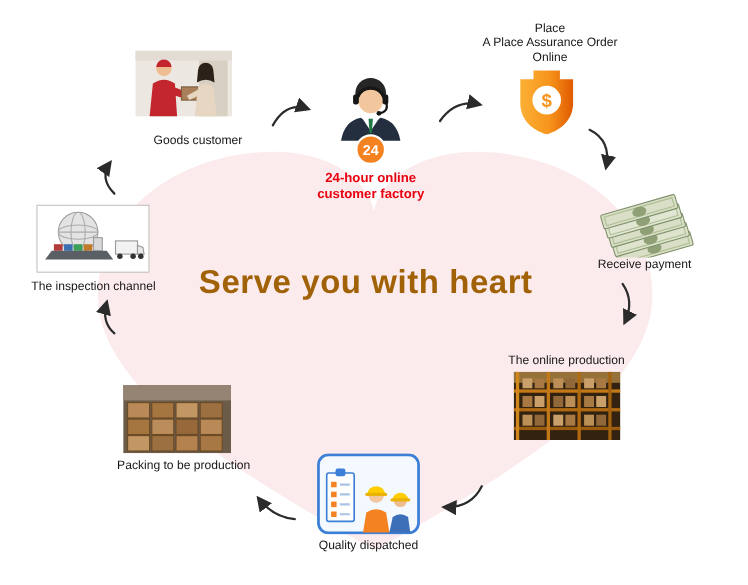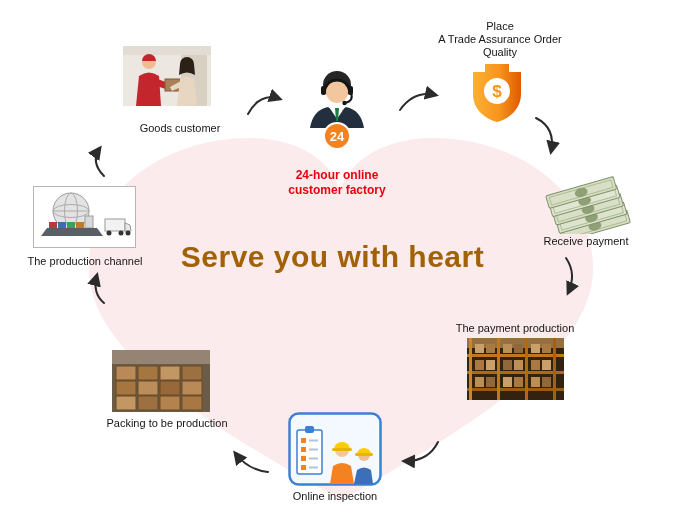--- a/index.html
+++ b/index.html
@@ -1,21 +1,21 @@
 <!DOCTYPE html>
 <html><head>
 <meta charset="utf-8">
 <style>
   * { margin:0; padding:0; box-sizing:border-box; }
   html,body { background:#ffffff; font-family:"Liberation Sans", sans-serif; }
   .canvas { position:relative; width:680px; height:532px; background:#ffffff; overflow:hidden; }
   .abs { position:absolute; }
   .step-label { position:absolute; font-size:11px; color:#161616; text-align:center; line-height:13px; }
   .ta-label { position:absolute; font-size:11px; color:#161616; text-align:center; line-height:13px; }
-  .service-label { position:absolute; font-size:12px; font-weight:bold; color:#e8000f; text-align:center; line-height:15px;margin-top:14px; }
+  .service-label { position:absolute; font-size:12px; font-weight:bold; color:#e8000f; text-align:center; line-height:15px; }
   .title { position:absolute; font-size:30px; font-weight:bold; color:#a16207; text-align:center; letter-spacing:0.5px; }
   svg text { font-family:"Liberation Sans", sans-serif; }
 </style>
 </head>
 <body>
 
 <div class="canvas">
 
   <svg class="abs" style="left:0;top:0;" width="680" height="532" viewBox="0 0 680 532">
     <path d="M340,192 C334,162 298,138 250,138 C160,138 86,196 89,272 C92,352 205,424 341,500
@@ -73,22 +73,22 @@
     <circle cx="37" cy="70" r="13" fill="#f58220" stroke="#ffffff" stroke-width="2"></circle>
     <text x="37" y="75" text-anchor="middle" font-size="13" font-weight="bold" fill="#ffffff">24</text>
   </svg>
   <div class="service-label" style="left:257px;top:154px;width:160px;">
     <div>24-hour online</div>
     <div>customer factory</div>
   </div>
 
   <div class="ta-label" style="left:420px;top:20px;width:160px;">
     <div>Place</div>
-    <div>A Trade Assurance Order</div>
-    <div>Quality</div>
+    <div>A Place Assurance Order</div>
+    <div>Online</div>
   </div>
   <svg class="abs" style="left:468px;top:60px;" width="58" height="64" viewBox="0 0 58 64">
     <defs>
       <linearGradient id="shieldg" x1="0" y1="0" x2="1" y2="0">
         <stop offset="0" stop-color="#fbb034"></stop>
         <stop offset="0.55" stop-color="#f7941d"></stop>
         <stop offset="1" stop-color="#e05a00"></stop>
       </linearGradient>
     </defs>
     <path d="M5,12 L17,12 L17,4 L41,4 L41,12 L53,12 L53,34 C53,48 43,58 29,62 C15,58 5,48 5,34 Z" fill="url(#shieldg)"></path>
@@ -120,21 +120,21 @@
       </g>
       <g transform="translate(6,8)">
         <rect width="70" height="13" rx="1.5" fill="#d9dfc6" stroke="#7f916b"></rect>
           <rect x="3" y="2.5" width="64" height="8" fill="none" stroke="#aebd93"></rect>
           <ellipse cx="35" cy="6.5" rx="6.5" ry="4.5" fill="#8fa077"></ellipse>
       </g>
     </g>
   </svg>
   <div class="step-label" style="left:516px;top:235px;width:140px;">Receive payment</div>
 
-  <div class="step-label" style="left:445px;top:322px;width:140px;">The payment production</div>
+  <div class="step-label" style="left:445px;top:322px;width:140px;">The online production</div>
   <svg class="abs" style="left:467px;top:338px;" width="97" height="62" viewBox="0 0 97 62">
     <rect width="97" height="62" fill="#33220f"></rect>
     <rect width="97" height="10" fill="#e8b45f" opacity="0.55"></rect>
     <rect y="16" width="97" height="3" fill="#c27817"></rect>
     <rect y="33" width="97" height="3" fill="#b06a12"></rect>
     <rect y="50" width="97" height="3" fill="#9c5c0e"></rect>
     <rect x="8" y="6" width="9" height="9" fill="#caa06a"></rect>
       <rect x="19" y="6" width="9" height="9" fill="#a87943"></rect>
     <rect x="36" y="6" width="9" height="9" fill="#bb8f55"></rect>
       <rect x="47" y="6" width="9" height="9" fill="#90683a"></rect>
@@ -172,21 +172,21 @@
       <line x1="21" y1="55.5" x2="30" y2="55.5" stroke="#a9c4e4" stroke-width="2"></line>
     <circle cx="76" cy="43" r="6" fill="#eebd92"></circle>
     <path d="M69,42 a7,6 0 0 1 14,0 Z" fill="#ffcc00"></path>
     <rect x="67" y="41" width="18" height="3" rx="1.5" fill="#eab308"></rect>
     <path d="M66,72 L69,58 Q76,53 83,58 L85,72 Z" fill="#3c6fb8"></path>
     <circle cx="54" cy="38" r="7" fill="#f3c79d"></circle>
     <path d="M46,37 a8,7 0 0 1 16,0 Z" fill="#ffcc00"></path>
     <rect x="44" y="36" width="20" height="3" rx="1.5" fill="#eab308"></rect>
     <path d="M42,72 L45,54 Q54,48 63,54 L66,72 Z" fill="#f58220"></path>
   </svg>
-  <div class="step-label" style="left:265px;top:490px;width:140px;">Online inspection</div>
+  <div class="step-label" style="left:265px;top:490px;width:140px;">Quality dispatched</div>
 
   <svg class="abs" style="left:112px;top:350px;" width="98" height="62" viewBox="0 0 98 62">
     <rect width="98" height="62" fill="#6b5b49"></rect>
     <rect width="98" height="14" fill="#958473"></rect>
     <g stroke="#6b4a26" stroke-width="1">
       <rect x="4" y="16" width="20" height="14" fill="#b98a58"></rect>
         <rect x="26" y="16" width="20" height="14" fill="#a5763f"></rect>
       <rect x="48" y="16" width="20" height="14" fill="#c29764"></rect>
         <rect x="70" y="16" width="20" height="14" fill="#9c7040"></rect>
       <rect x="4" y="31" width="20" height="14" fill="#a5763f"></rect>
@@ -212,15 +212,15 @@
     <rect x="34" y="36" width="8" height="6" fill="#3ba05a"></rect>
     <rect x="43" y="36" width="8" height="6" fill="#c07a2a"></rect>
     <rect x="52" y="30" width="8" height="12" fill="#d8d8d8" stroke="#9d9d9d"></rect>
     <path d="M8,50 L14,42 L64,42 L70,50 Z" fill="#5a5f66"></path>
     <rect x="72" y="33" width="20" height="12" fill="#f2f2f2" stroke="#999999"></rect>
     <path d="M92,45 L92,37 L97,39 L98,45 Z" fill="#e8e8e8" stroke="#999999"></path>
     <circle cx="76" cy="47" r="2.5" fill="#333333"></circle>
     <circle cx="88" cy="47" r="2.5" fill="#333333"></circle>
     <circle cx="95" cy="47" r="2.5" fill="#333333"></circle>
   </svg>
-  <div class="step-label" style="left:15px;top:255px;width:140px;">The production channel</div>
+  <div class="step-label" style="left:15px;top:255px;width:140px;">The inspection channel</div>
 
 </div>
 
 </body></html>

